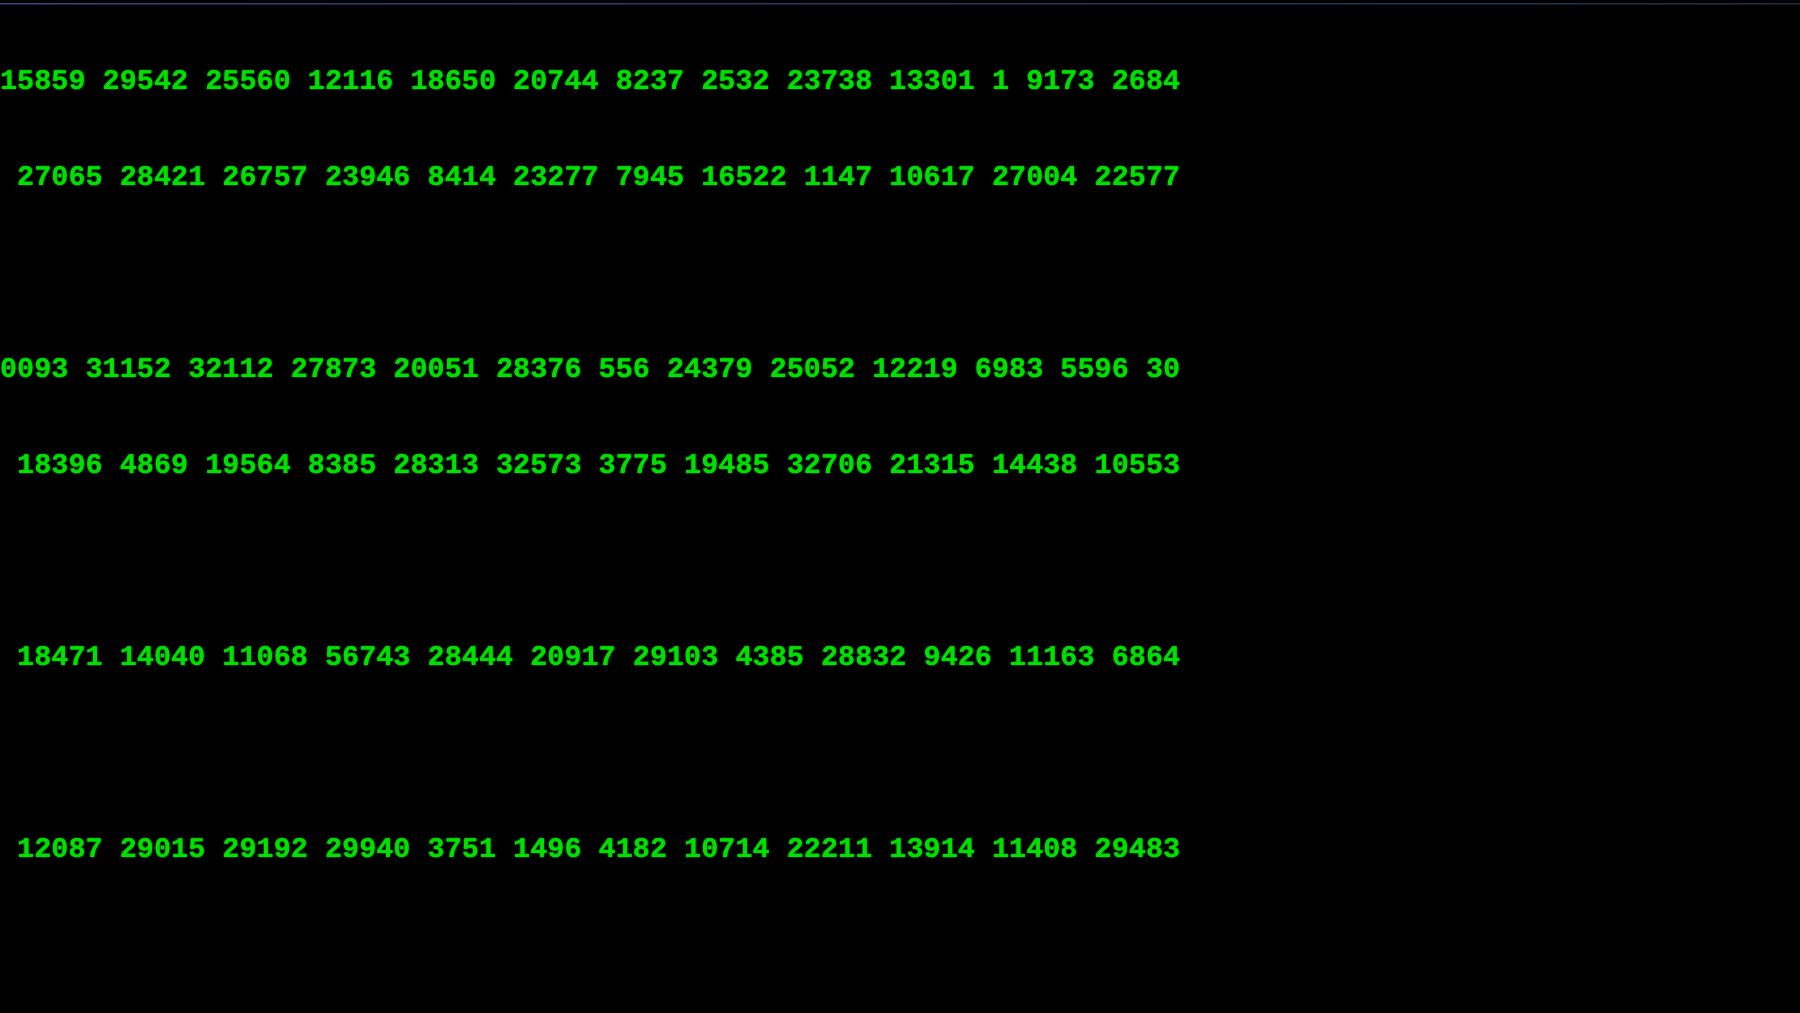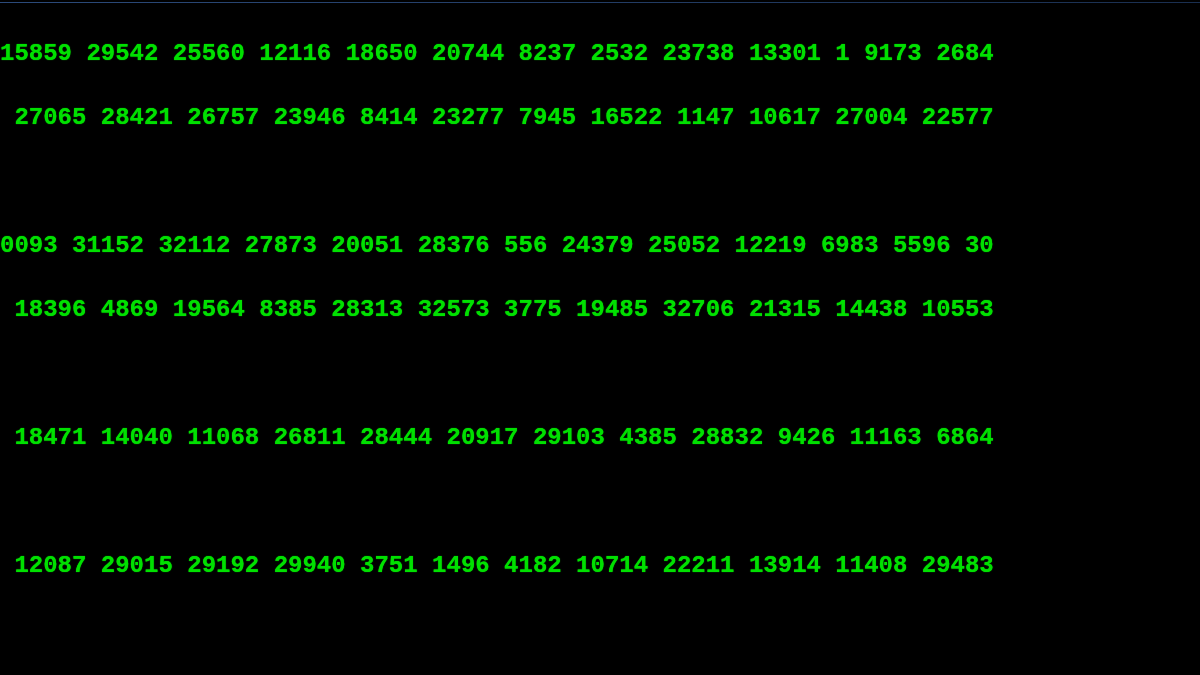--- a/index.html
+++ b/index.html
@@ -21,21 +21,21 @@
     height: 1px;
     background: linear-gradient(to right, #2b4a7a, #1a2f50);
   }
   .terminal {
     position: absolute;
     top: 6px;
     left: 0;
     width: 1200px;
     height: 669px;
     font-family: "Consolas", "Courier New", monospace;
-    font-size: 24px;
+    font-size: 19px;
     line-height: 32px;
     color: #00e000;
     font-weight: bold;
     white-space: pre;
     letter-spacing: 0px;
     text-shadow: 0 0 1px #00e000;
   }
   .line {
     display: block;
     height: 32px;
@@ -50,21 +50,21 @@
 
 <div class="border-line"></div>
 
 <div class="terminal">
 <span class="line">15859 29542 25560 12116 18650 20744 8237 2532 23738 13301 1 9173 2684</span>
 <span class="line"> 27065 28421 26757 23946 8414 23277 7945 16522 1147 10617 27004 22577</span>
 <span class="blank"></span>
 <span class="line">0093 31152 32112 27873 20051 28376 556 24379 25052 12219 6983 5596 30</span>
 <span class="line"> 18396 4869 19564 8385 28313 32573 3775 19485 32706 21315 14438 10553</span>
 <span class="blank"></span>
-<span class="line"> 18471 14040 11068 26811 28444 20917 29103 4385 28832 9426 11163 6864</span>
+<span class="line"> 18471 14040 11068 56743 28444 20917 29103 4385 28832 9426 11163 6864</span>
 <span class="blank"></span>
 <span class="line"> 12087 29015 29192 29940 3751 1496 4182 10714 22211 13914 11408 29483</span>
 
 
 
 
 
 
 
 

